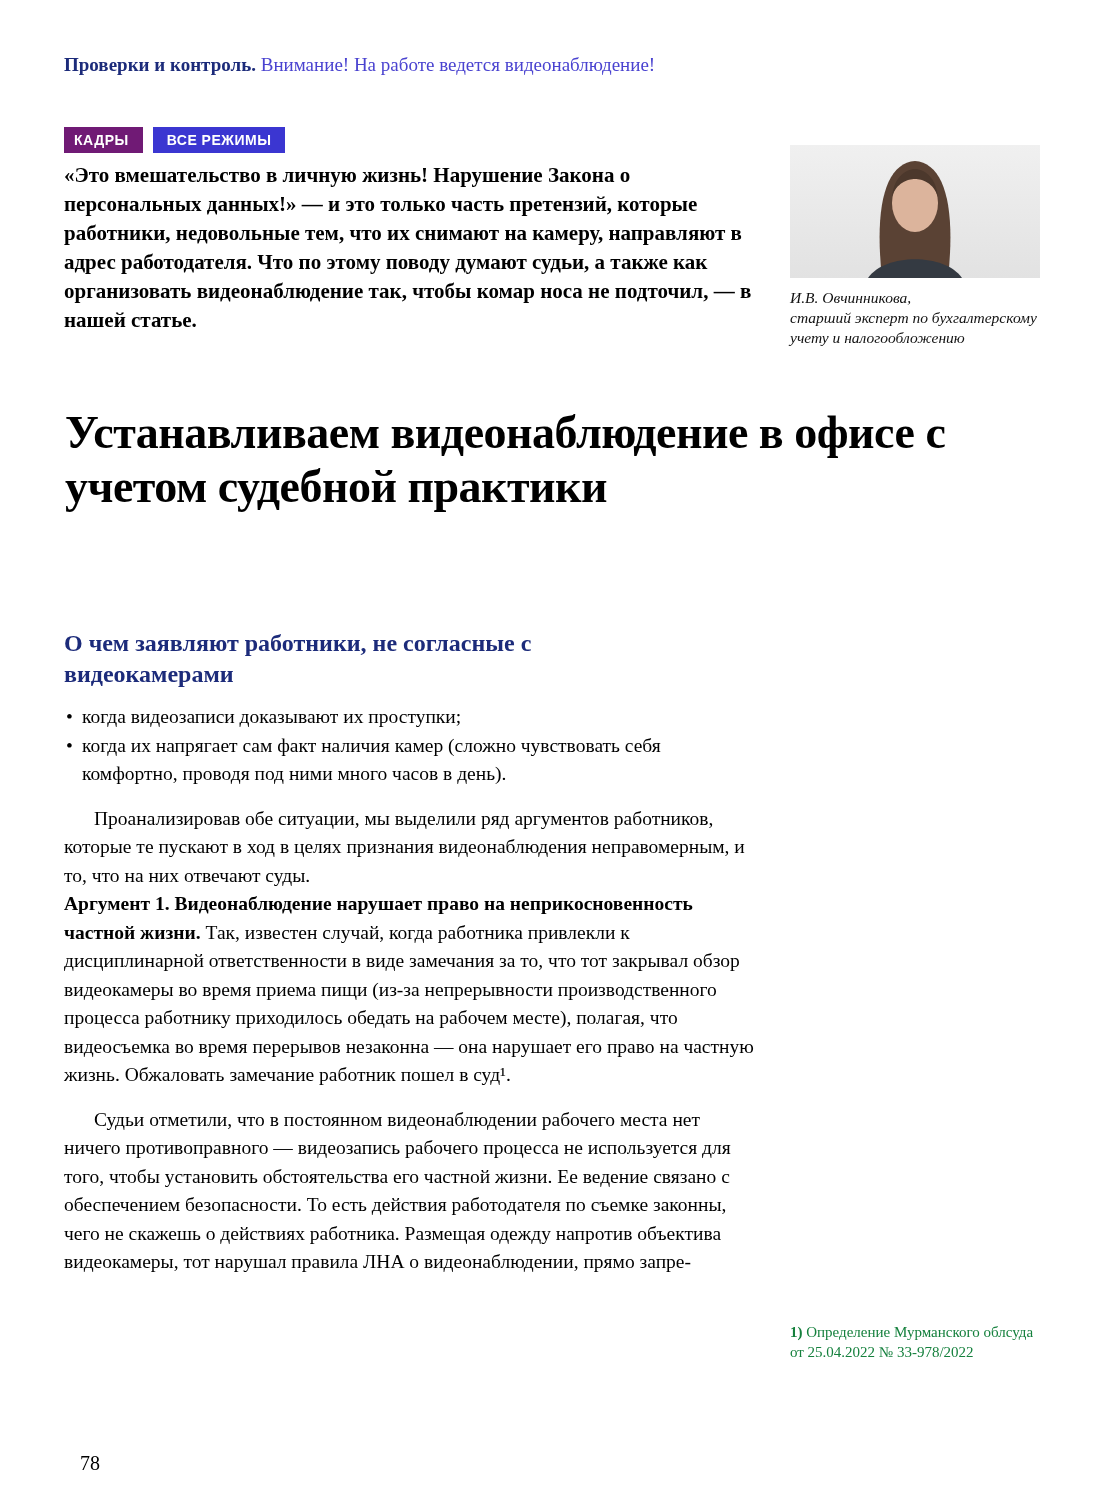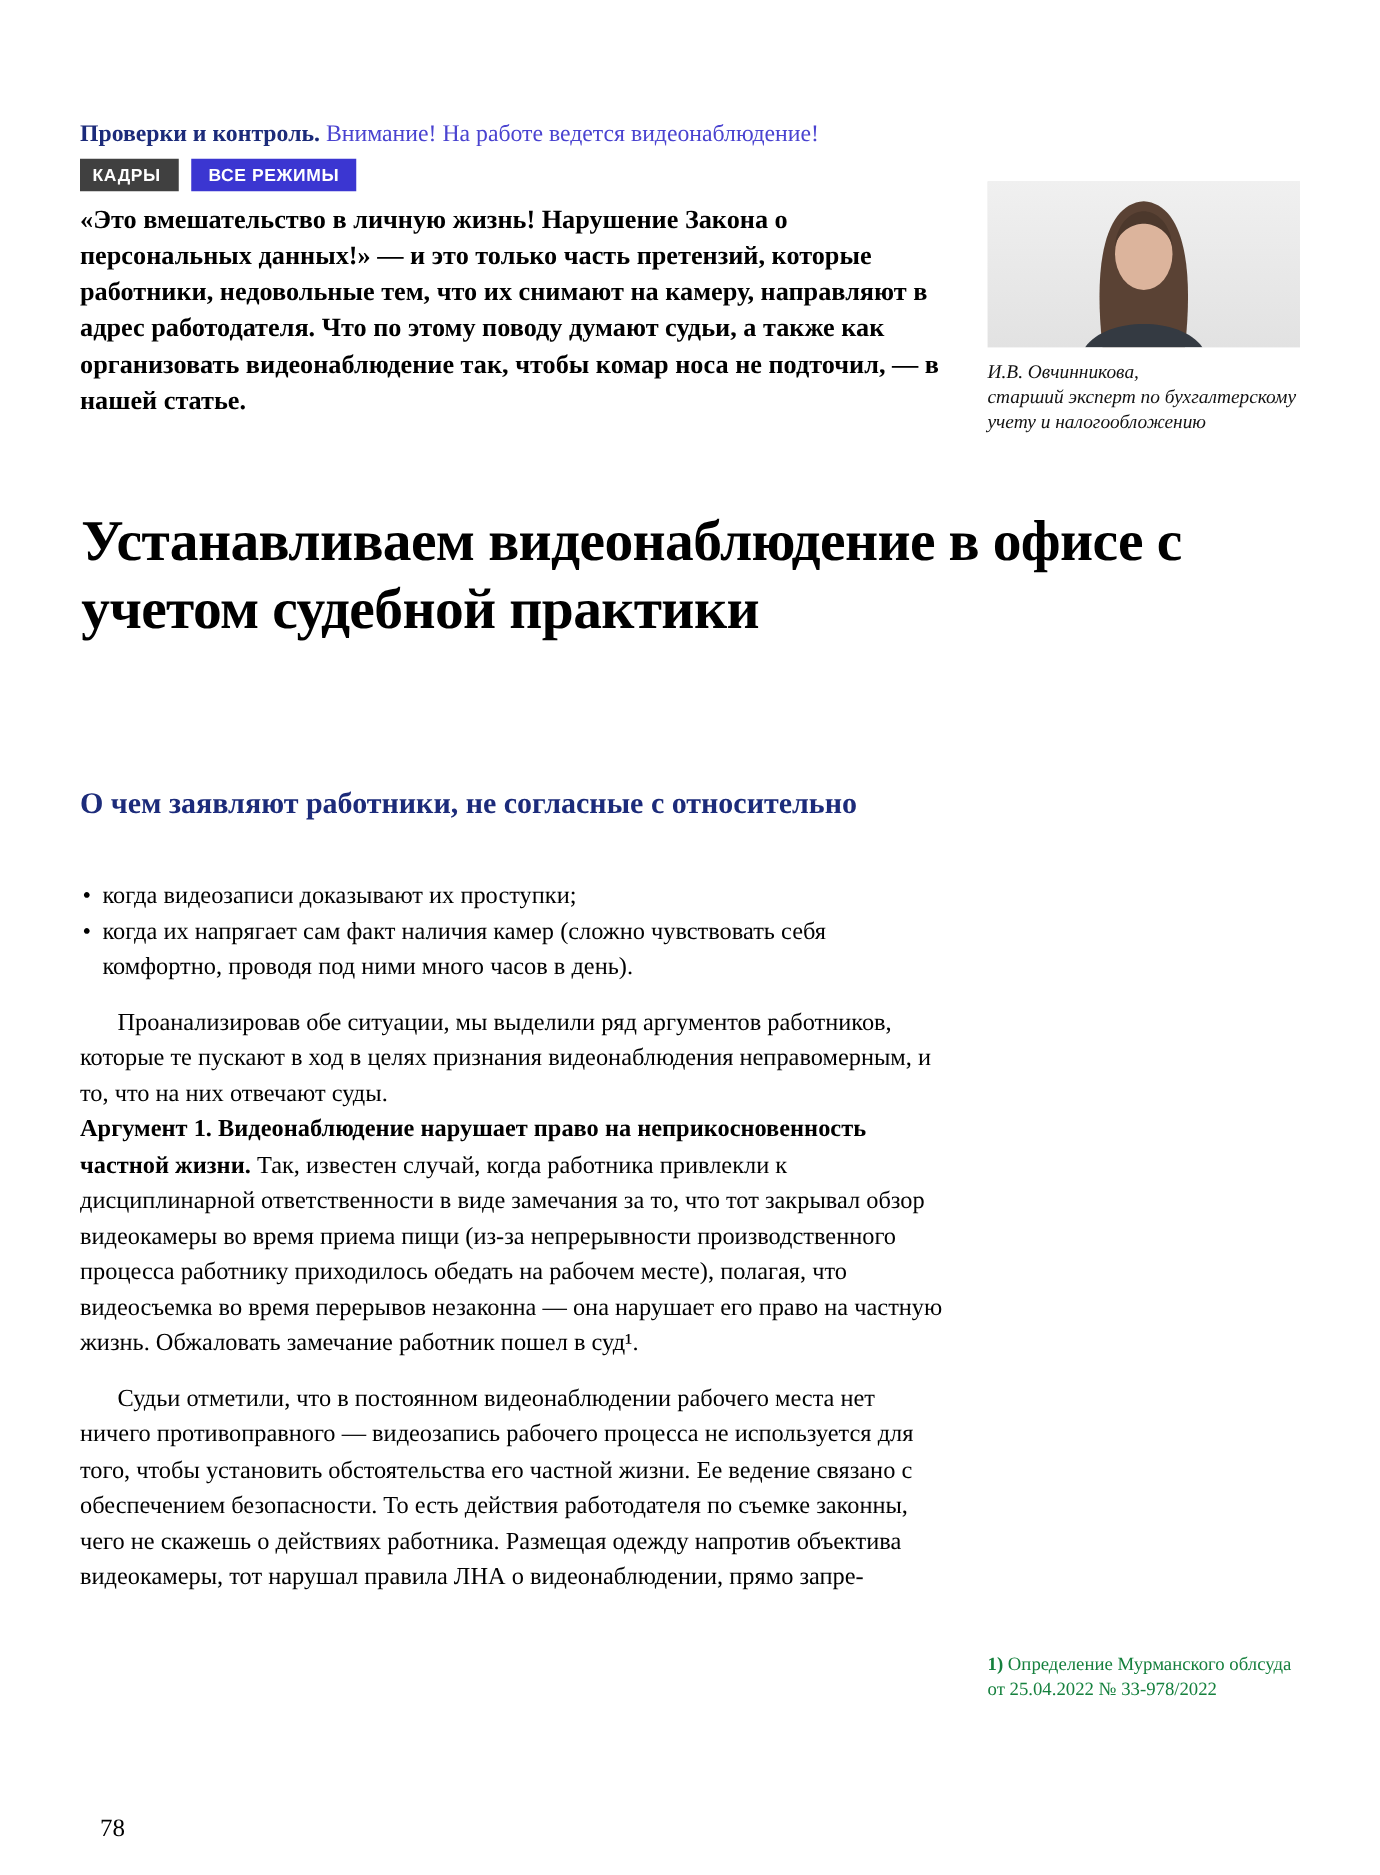--- a/index.html
+++ b/index.html
@@ -2,27 +2,27 @@
 <html><head>
 <meta charset="utf-8">
 <style>
   * { margin:0; padding:0; box-sizing:border-box; }
   html,body { background:#ffffff; }
   .page {
     position:relative; width:1104px; height:1500px; background:#ffffff;
     font-family:"Liberation Serif", serif; color:#000; overflow:hidden;
   }
   
-  .kicker { position:absolute; left:64px; top:54px; font-size:19px; white-space:nowrap;margin-top:43px; }
+  .kicker { position:absolute; left:64px; top:54px; font-size:19px; white-space:nowrap; }
   .kicker .rubric { color:#1c2b7a; font-weight:bold; }
   .kicker .rubric-sub { color:#4a43d0; }
   
   .badges { position:absolute; left:64px; top:127px; display:flex; gap:10px; font-family:"Liberation Sans", sans-serif; }
   .badge { color:#fff; font-weight:bold; font-size:14px; letter-spacing:0.5px; padding:5px 14px 5px 14px; display:inline-block; }
-  .badge-red { background:#404040;padding-left:10px; }
+  .badge-red { background:#701a75;padding-left:10px; }
   .badge-violet { background:#3b36d1; }
   
   .lead {
     position:absolute; left:64px; top:161px; width:692px;
     font-weight:bold; font-size:21px; line-height:1.38; color:#000;
   }
   
   .author-col { position:absolute; left:790px; top:145px; width:250px; }
   .author-photo { width:250px; height:133px; background:#ebebeb; overflow:hidden; }
   .author-caption { margin-top:10px; font-style:italic; font-size:15.5px; line-height:1.3; color:#111; }
@@ -94,21 +94,21 @@
       </svg>
     </div>
     <div class="author-caption">
       <span class="author-name">И.В. Овчинникова,</span>
       <span>старший эксперт по бухгалтерскому учету и налогообложению</span>
     </div>
   </div>
 
   <h1 class="article-title">Устанавливаем видеонаблюдение в офисе с учетом судебной практики</h1>
 
-  <h2 class="section-heading">О чем заявляют работники, не согласные с относительно</h2>
+  <h2 class="section-heading">О чем заявляют работники, не согласные с видеокамерами</h2>
 
   <div class="body-col">
     <ul class="bullet-list">
       <li>когда видеозаписи доказывают их проступки;</li>
       <li>когда их напрягает сам факт наличия камер (сложно чувствовать себя комфортно, проводя под ними много часов в день).</li>
     </ul>
     <p class="indent">Проанализировав обе ситуации, мы выделили ряд аргументов работников, которые те пускают в ход в целях признания видеонаблюдения неправомерным, и то, что на них отвечают суды.</p>
     <p class="argument">
       <span class="arg-label">Аргумент 1.</span>
       <span class="arg-bold"> Видеонаблюдение нарушает право на неприкосновенность частной жизни. </span>

